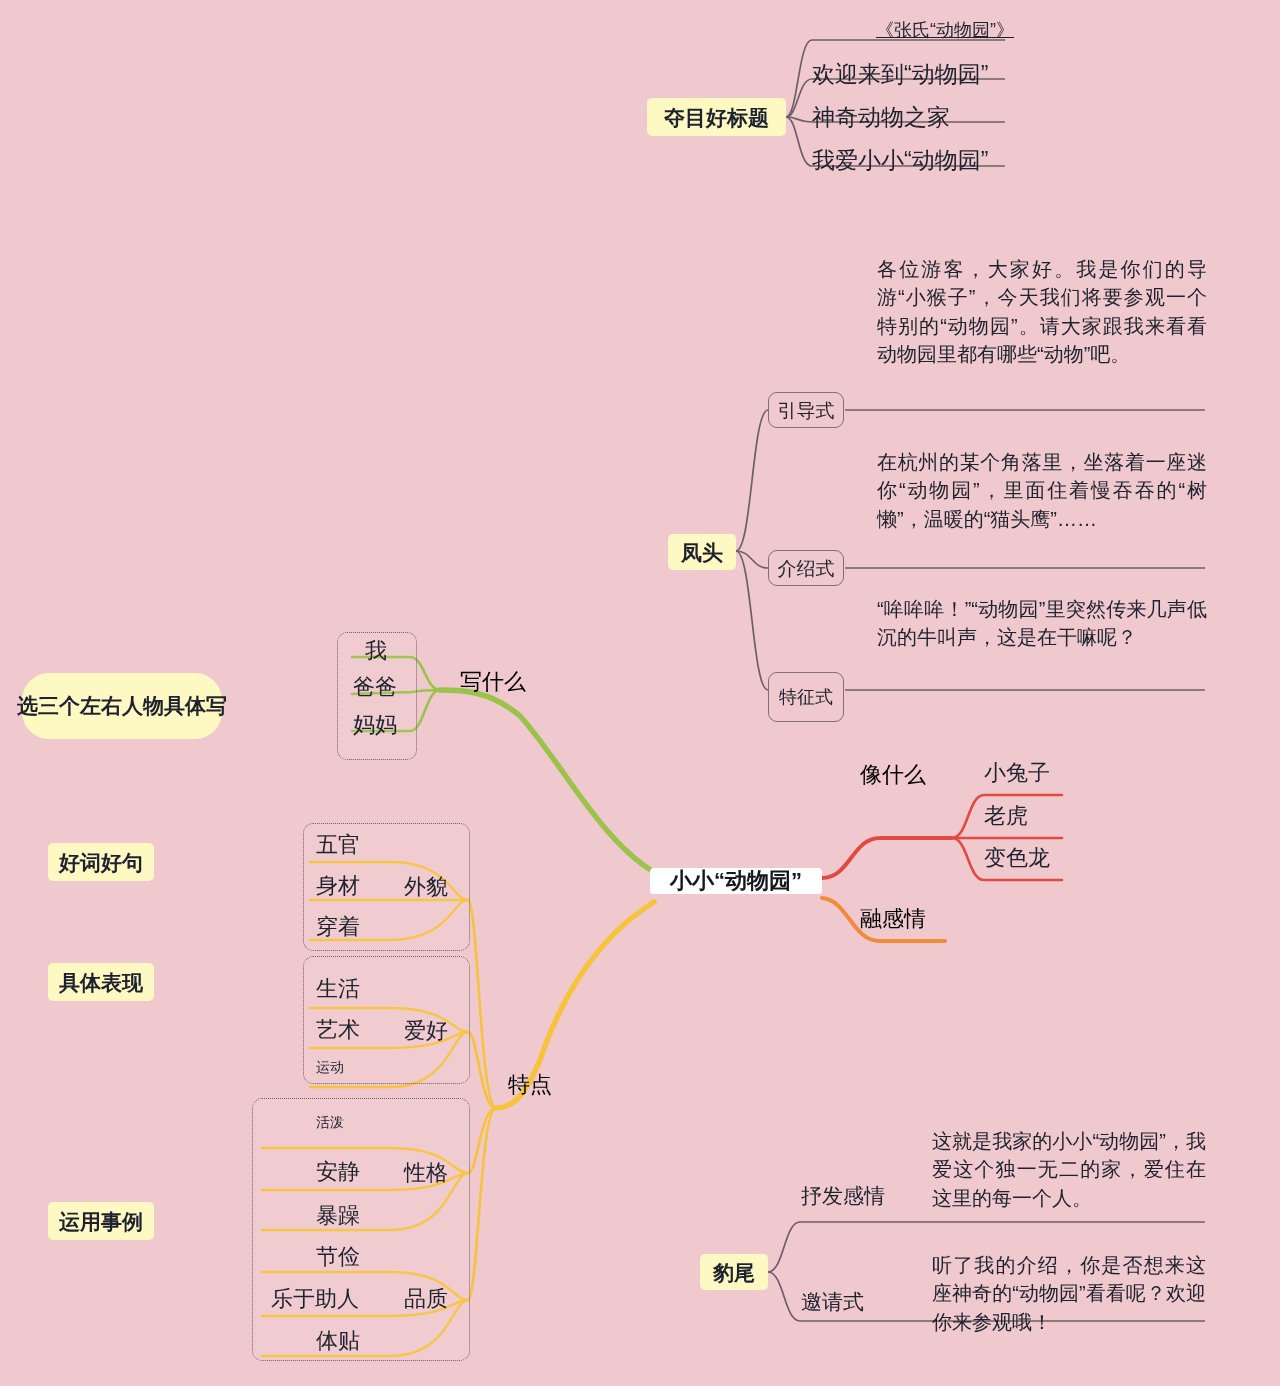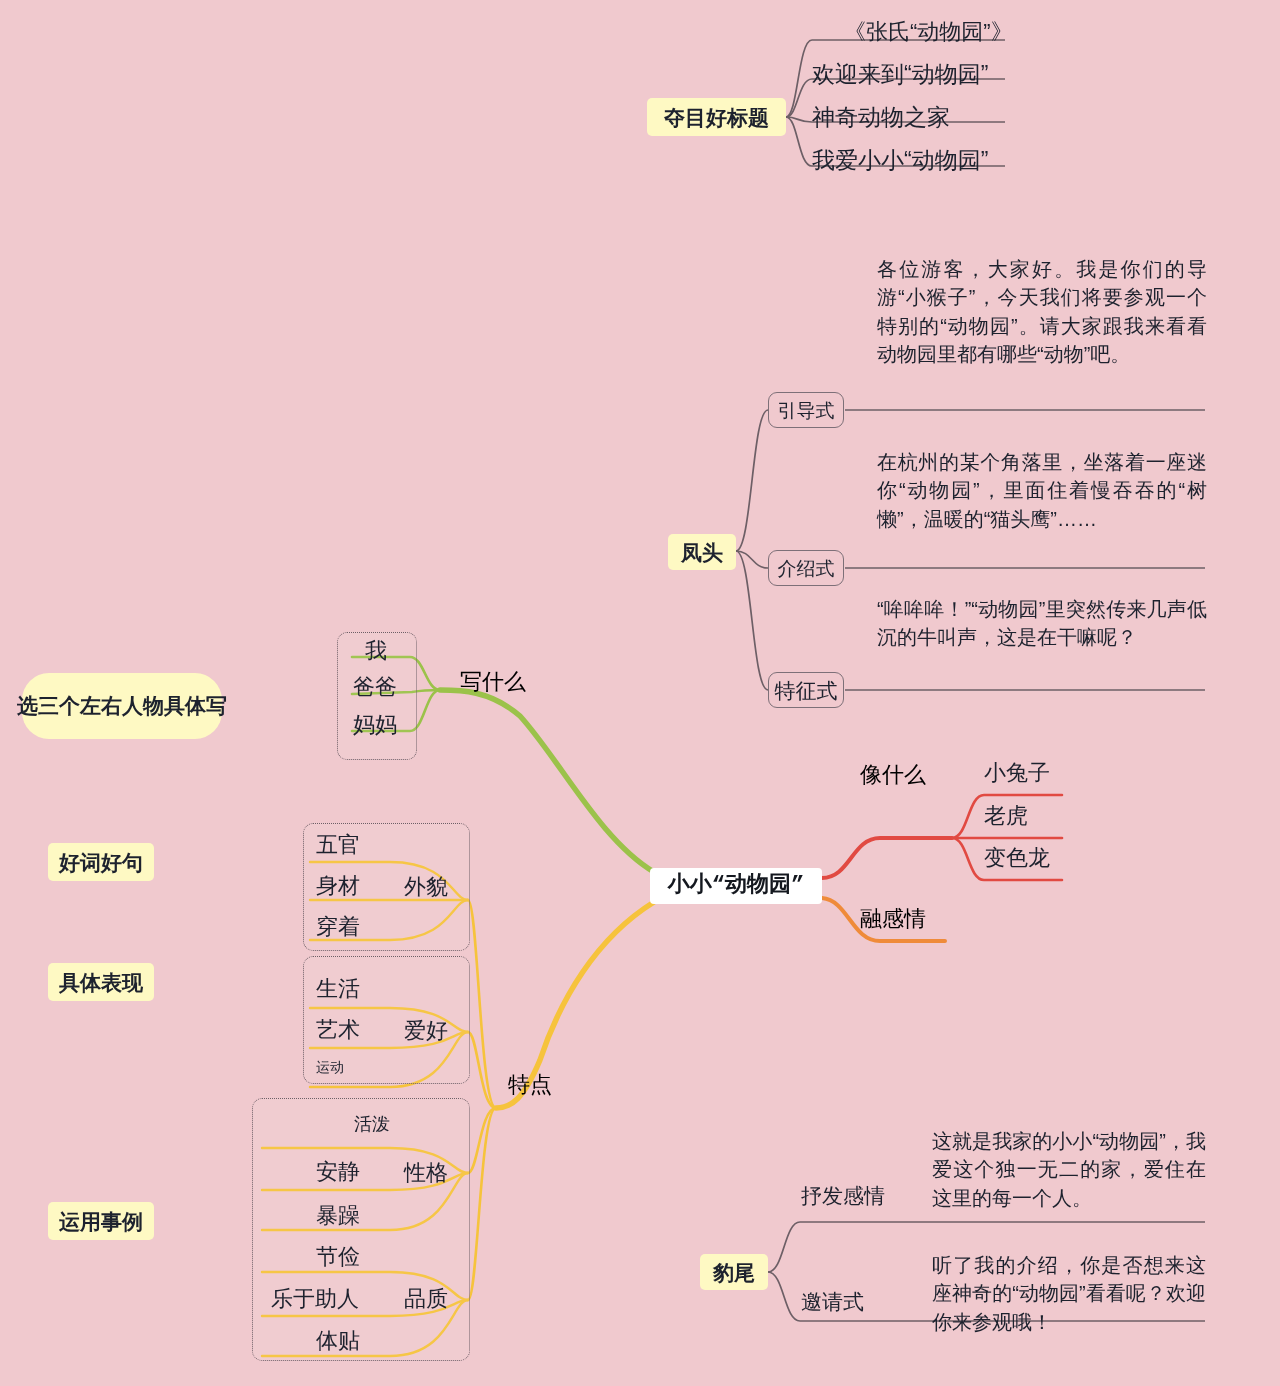--- a/index.html
+++ b/index.html
@@ -174,36 +174,36 @@
     </g>
   </svg>
 
   <div class="groupbox" style="left:337px; top:632px; width:80px; height:128px;"></div>
   <div class="groupbox" style="left:303px; top:823px; width:167px; height:128px;"></div>
   <div class="groupbox" style="left:303px; top:956px; width:167px; height:128px;"></div>
   <div class="groupbox" style="left:252px; top:1098px; width:218px; height:263px;"></div>
 
   <div class="node chip" style="left:647px; top:98px; width:139px; height:38px; font-size:21px;">夺目好标题</div>
 
-  <div class="node leaf" style="left:844px; top:21px; font-size:22px;">《张氏“动物园”》</div>
+  <div class="node leaf" style="left:876px; top:21px; font-size:18px;text-decoration:underline;">《张氏“动物园”》</div>
   <div class="node leaf" style="left:812px; top:63px; font-size:23px;">欢迎来到“动物园”</div>
   <div class="node leaf" style="left:812px; top:106px; font-size:23px;">神奇动物之家</div>
   <div class="node leaf" style="left:812px; top:149px; font-size:23px;">我爱小小“动物园”</div>
 
   <div class="node chip" style="left:668px; top:534px; width:68px; height:36px; font-size:21px;">凤头</div>
 
   <div class="node obox" style="left:768px; top:392px; width:76px; height:36px; font-size:19px;">引导式</div>
   <div class="node obox" style="left:768px; top:550px; width:76px; height:36px; font-size:19px;">介绍式</div>
-  <div class="node obox" style="left:768px; top:672px; width:76px; height:36px; font-size:21px;">特征式</div>
+  <div class="node obox" style="left:768px; top:672px; width:76px; height:50px; font-size:18px;">特征式</div>
 
   <div class="node para" style="left:877px; top:255px; width:330px; font-size:20px;">各位游客，大家好。我是你们的导游“小猴子”，今天我们将要参观一个特别的“动物园”。请大家跟我来看看动物园里都有哪些“动物”吧。</div>
   <div class="node para" style="left:877px; top:448px; width:330px; font-size:20px;">在杭州的某个角落里，坐落着一座迷你“动物园”，里面住着慢吞吞的“树懒”，温暖的“猫头鹰”……</div>
   <div class="node para" style="left:877px; top:595px; width:330px; font-size:20px;">“哞哞哞！”“动物园”里突然传来几声低沉的牛叫声，这是在干嘛呢？</div>
 
-  <div class="node root" style="left:650px; top:868px; width:172px; height:36px; font-size:22px;font-family:Liberation Mono, monospace;">小小“动物园”</div>
+  <div class="node root" style="left:650px; top:868px; width:172px; height:26px; font-size:22px;">小小“动物园”</div>
 
   <div class="node leaf-bold" style="left:860px; top:764px; font-size:22px;">像什么</div>
   <div class="node leaf" style="left:984px; top:762px; font-size:22px;">小兔子</div>
   <div class="node leaf" style="left:984px; top:805px; font-size:22px;">老虎</div>
   <div class="node leaf" style="left:984px; top:847px; font-size:22px;">变色龙</div>
 
   <div class="node leaf-bold" style="left:860px; top:908px; font-size:22px;">融感情</div>
 
   <div class="node leaf-bold" style="left:460px; top:671px; font-size:22px;">写什么</div>
   <div class="node leaf" style="left:365px; top:640px; font-size:22px;">我</div>
@@ -216,21 +216,21 @@
   <div class="node leaf" style="left:316px; top:834px; font-size:22px;">五官</div>
   <div class="node leaf" style="left:316px; top:875px; font-size:22px;">身材</div>
   <div class="node leaf" style="left:316px; top:916px; font-size:22px;">穿着</div>
 
   <div class="node leaf" style="left:404px; top:1020px; font-size:22px;">爱好</div>
   <div class="node leaf" style="left:316px; top:978px; font-size:22px;">生活</div>
   <div class="node leaf" style="left:316px; top:1019px; font-size:22px;">艺术</div>
   <div class="node leaf" style="left:316px; top:1060px; font-size:14px;">运动</div>
 
   <div class="node leaf" style="left:404px; top:1162px; font-size:22px;">性格</div>
-  <div class="node leaf" style="left:316px; top:1115px; font-size:18px;margin-left:38px;">活泼</div>
+  <div class="node leaf" style="left:316px; top:1115px; font-size:14px;">活泼</div>
   <div class="node leaf" style="left:316px; top:1161px; font-size:22px;">安静</div>
   <div class="node leaf" style="left:316px; top:1205px; font-size:22px;">暴躁</div>
 
   <div class="node leaf" style="left:404px; top:1288px; font-size:22px;">品质</div>
   <div class="node leaf" style="left:316px; top:1246px; font-size:22px;">节俭</div>
   <div class="node leaf" style="left:271px; top:1288px; font-size:22px;">乐于助人</div>
   <div class="node leaf" style="left:316px; top:1330px; font-size:22px;">体贴</div>
 
   <div class="node chip" style="left:700px; top:1254px; width:68px; height:36px; font-size:21px;">豹尾</div>
 

